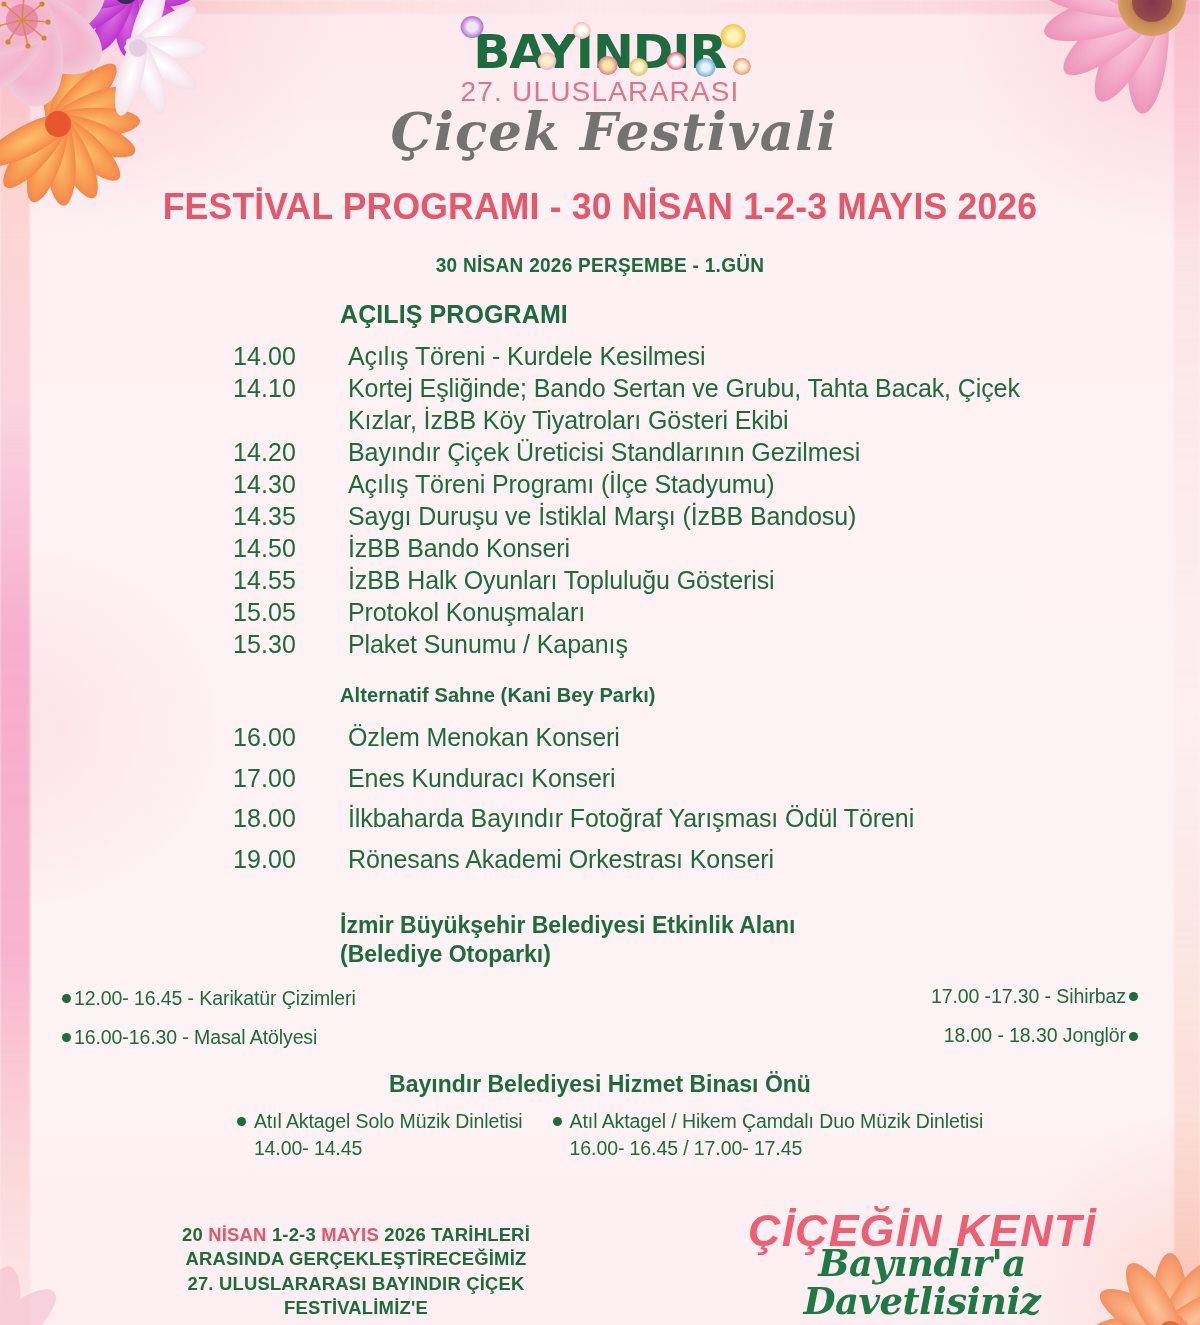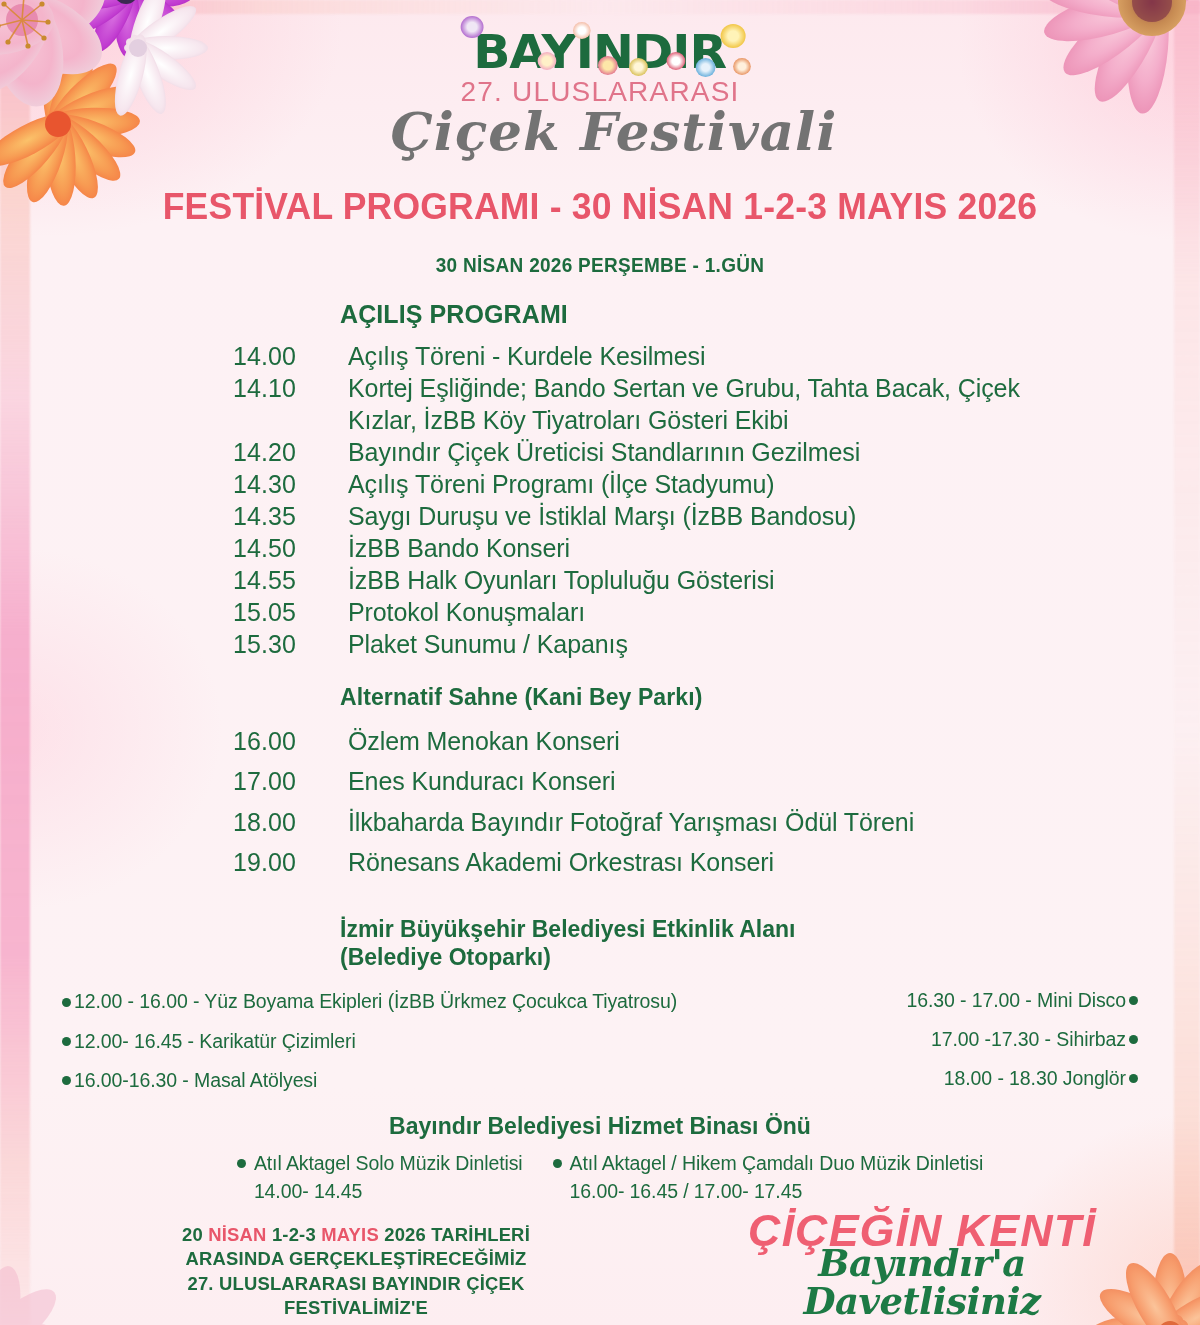--- a/index.html
+++ b/index.html
@@ -165,21 +165,21 @@
   }
   .sec-head {
     font-family: "Liberation Sans Narrow", "Liberation Sans", sans-serif;
     font-weight: bold;
     font-size: 25px;
     color: #1d6b3e;
     padding-left: 340px;
     letter-spacing: .1px;
     line-height: 1.18;
   }
-  .sec-head.alt { font-size: 23px; }
+  .sec-head.alt { font-size: 20px; }
   .rows { margin-top: 10px; padding-left: 8px; }
   .row {
     display: flex;
     align-items: baseline;
     font-size: 25px;
     color: #1d6b3e;
     line-height: 1.28;
   }
   .row .time {
     width: 115px;
@@ -568,30 +568,20 @@
     </div>
 
   <div class="izbb-head">
     <div>İzmir Büyükşehir Belediyesi Etkinlik Alanı</div>
     <div>(Belediye Otoparkı)</div>
   </div>
   <div class="two-col" id="izbb-rows">
       <div class="tc-row">
         <div class="tc-left">
           <span class="dot"></span>
-          <span>12.00 - 16.00 - Yüz Boyama Ekipleri (İzBB Ürkmez Çocukca Tiyatrosu)</span>
-        </div>
-        <div class="tc-right">
-          <span>16.30 - 17.00 - Mini Disco</span>
-          <span class="dot"></span>
-        </div>
-      </div>
-      <div class="tc-row">
-        <div class="tc-left">
-          <span class="dot"></span>
           <span>12.00- 16.45 - Karikatür Çizimleri</span>
         </div>
         <div class="tc-right">
           <span>17.00 -17.30 - Sihirbaz</span>
           <span class="dot"></span>
         </div>
       </div>
       <div class="tc-row">
         <div class="tc-left">
           <span class="dot"></span>

